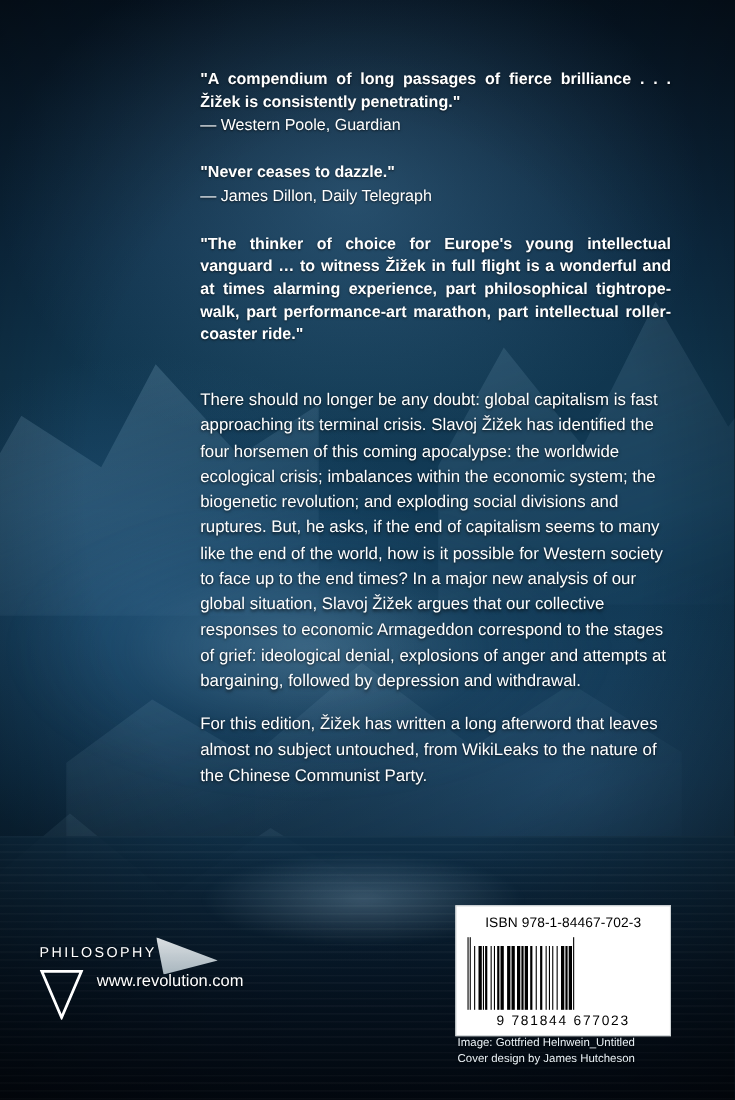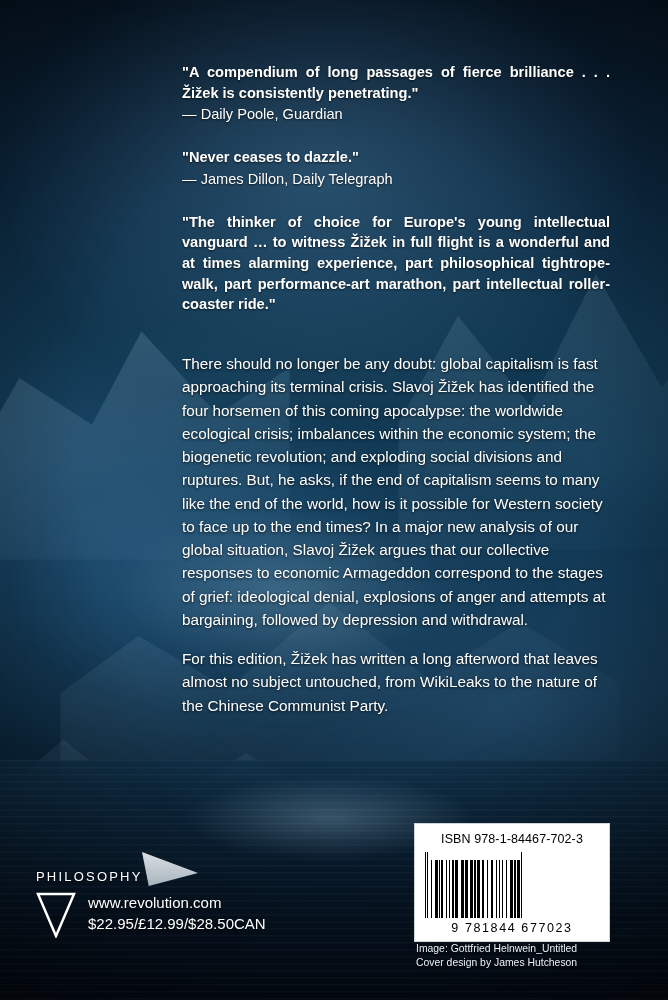--- a/index.html
+++ b/index.html
@@ -117,21 +117,20 @@
     line-height: 1.52;
     text-shadow: 0 1px 3px rgba(0,0,0,0.75);
   }
 
   
   .footer-left {
     position: absolute;
     left: 36px;
     top: 858px;
     width: 330px;
-    margin-top: 11px;
   }
   .philosophy {
     font-size: 13px;
     letter-spacing: 2.2px;
     margin: 0 0 6px 0;
     text-shadow: 0 1px 2px rgba(0,0,0,0.7);
   }
   .verso-row {
     display: flex;
     align-items: flex-start;
@@ -231,21 +230,21 @@
   <div class="sea"></div>
   <div class="sea-shine"></div>
   <div class="vignette"></div>
 
   <div class="content">
 
     <div class="quotes">
 
       <div class="quote-block">
         <p class="quote-text">"A compendium of long passages of fierce brilliance . . . Žižek is consistently penetrating."</p>
-        <p class="quote-attrib"><span>— </span><span>Daily Poole, </span><span class="src">Guardian</span></p>
+        <p class="quote-attrib"><span>— </span><span>Western Poole, </span><span class="src">Guardian</span></p>
       </div>
 
       <div class="quote-block">
         <p class="quote-text">"Never ceases to dazzle."</p>
         <p class="quote-attrib"><span>— </span><span>James Dillon, </span><span class="src">Daily Telegraph</span></p>
       </div>
 
       <div class="quote-block">
         <p class="quote-text">"The thinker of choice for Europe's young intellectual vanguard … to witness Žižek in full flight is a wonderful and at times alarming experience, part philosophical tightrope-walk, part performance-art marathon, part intellectual roller-coaster ride."</p>
       </div>
@@ -260,21 +259,20 @@
     <div class="flag-mark"></div>
 
     <div class="footer-left">
       <p class="philosophy">PHILOSOPHY</p>
       <div class="verso-row">
         <svg class="verso-logo" viewBox="0 0 40 46">
           <polygon points="2,2 38,2 20,44" fill="none" stroke="#ffffff" stroke-width="2.5"></polygon>
         </svg>
         <div class="verso-lines">
           <p class="verso-url">www.revolution.com</p>
-          <p class="price">$22.95/£12.99/$28.50CAN</p>
         </div>
       </div>
     </div>
 
     <div class="barcode-box">
       <div class="isbn-text">ISBN 978-1-84467-702-3</div>
       <div class="bars" id="bars">
           <i style="width: 1px; background: rgb(0, 0, 0); height: 100%;"></i>
           <i style="width: 1px; background: transparent; height: 100%;"></i>
           <i style="width: 1px; background: rgb(0, 0, 0); height: 100%;"></i>

